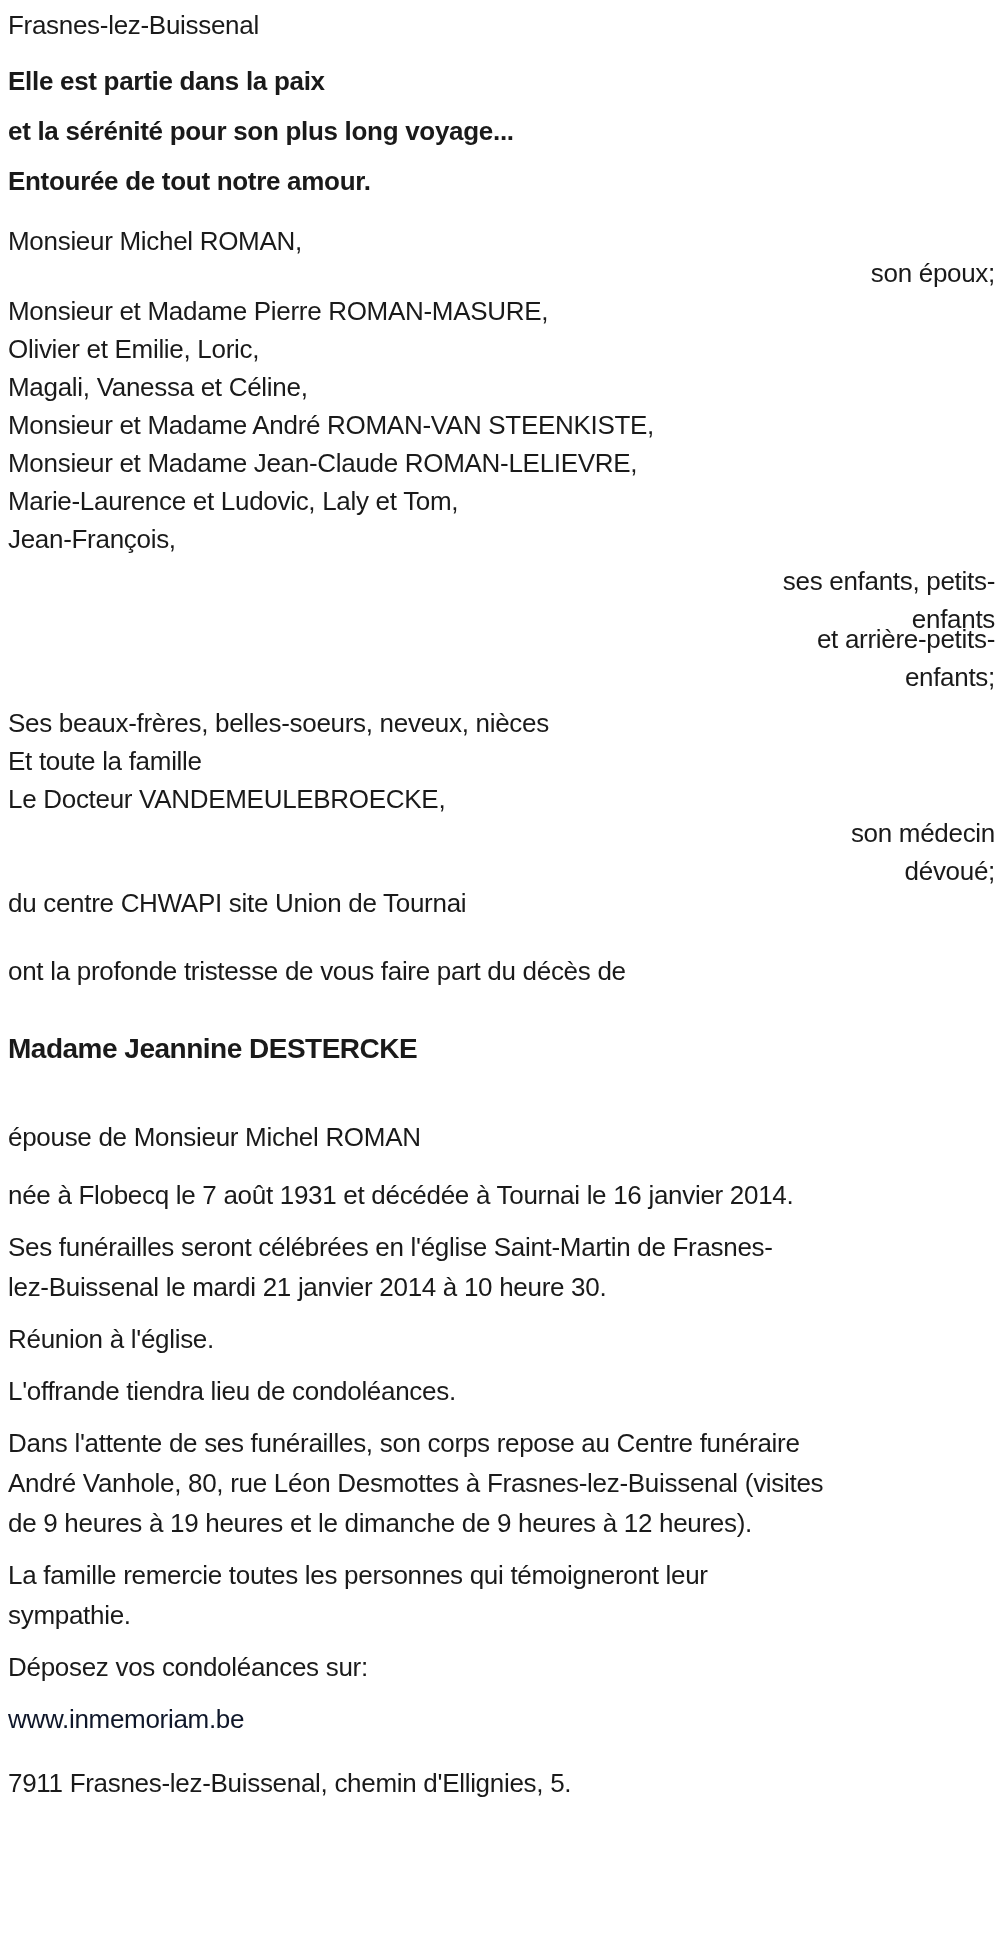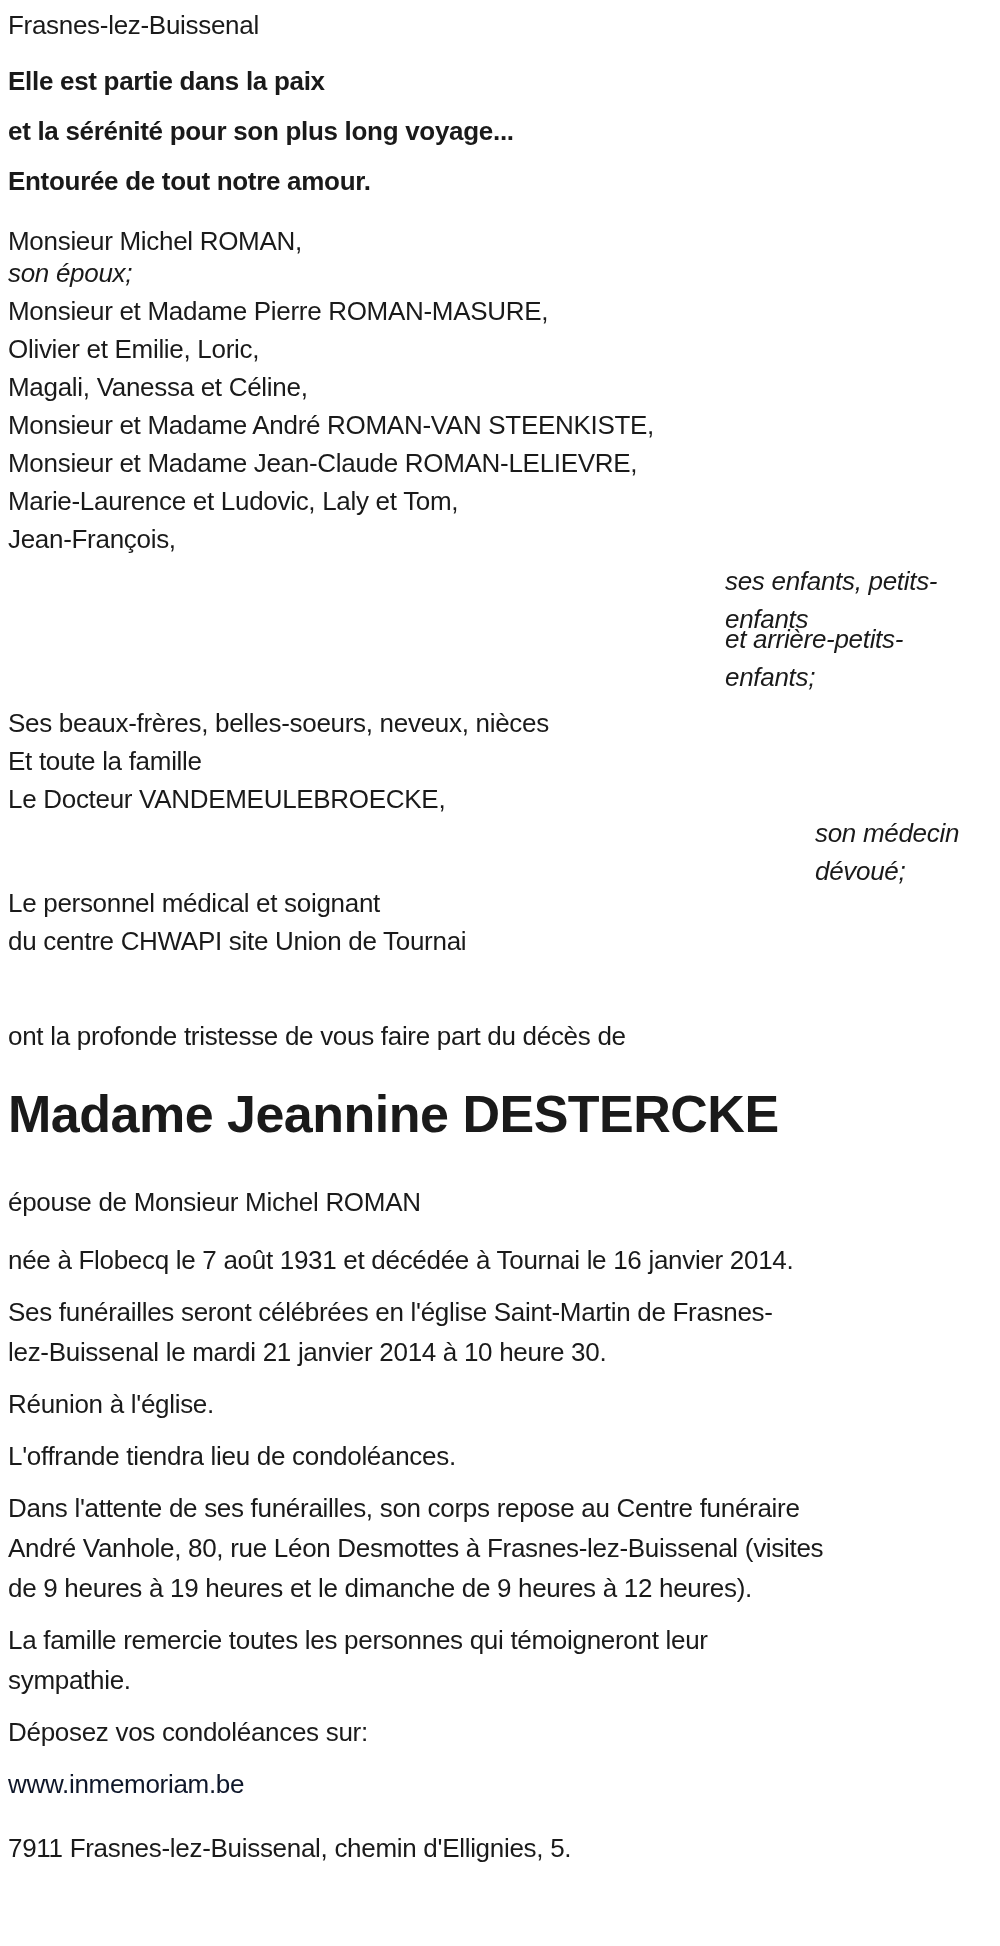--- a/index.html
+++ b/index.html
@@ -14,33 +14,33 @@
     font-size:26px;
     letter-spacing:-0.3px;
     padding:6px 5px 16px 8px;
     overflow:hidden;
   }
   .line{line-height:38px;}
   .epitaph{margin-top:12px;}
   .epitaph .line{font-weight:bold;line-height:50px;}
   .mourners{margin-top:16px;}
   .rel{
-    font-style:italic;
+    text-align:right;
     line-height:38px;
   }
   .rel-husband{margin-top:-6px;}
   .rel-children{width:270px;margin-left:auto;margin-top:4px;}
   .rel-children .rel-l3{margin-top:-18px;}
   .rel-doctor{width:180px;margin-left:auto;margin-top:-4px;}
   .inlaws-block{margin-top:8px;}
   .staff-block{margin-top:-6px;}
-  .announcement{margin-top:56px;line-height:40px;}
+  .announcement{margin-top:29px;line-height:40px;}
   .deceased-name{
     margin-top:30px;
-    font-size:52px;
+    font-size:28px;
     font-weight:bold;
     line-height:56px;
     letter-spacing:-0.5px;
   }
   .spouse-line{margin-top:40px;line-height:40px;}
   .details{margin-top:18px;}
   .para{margin-top:12px;line-height:40px;}
   .address{margin-top:24px;line-height:40px;}
   a.url{color:#0f172a;text-decoration:none;}
 </style>
@@ -82,21 +82,20 @@
       <div class="line">Et toute la famille</div>
       <div class="line">Le Docteur VANDEMEULEBROECKE,</div>
     </div>
 
     <div class="rel-doctor">
       <div class="rel">son médecin</div>
       <div class="rel">dévoué;</div>
     </div>
 
     <div class="staff-block">
-      <div class="line">Le personnel médical et soignant</div>
       <div class="line">du centre CHWAPI site Union de Tournai</div>
     </div>
 
   </div>
 
   <div class="announcement">ont la profonde tristesse de vous faire part du décès de</div>
 
   <div class="deceased-name">Madame Jeannine DESTERCKE</div>
 
   <div class="spouse-line">épouse de Monsieur Michel ROMAN</div>

